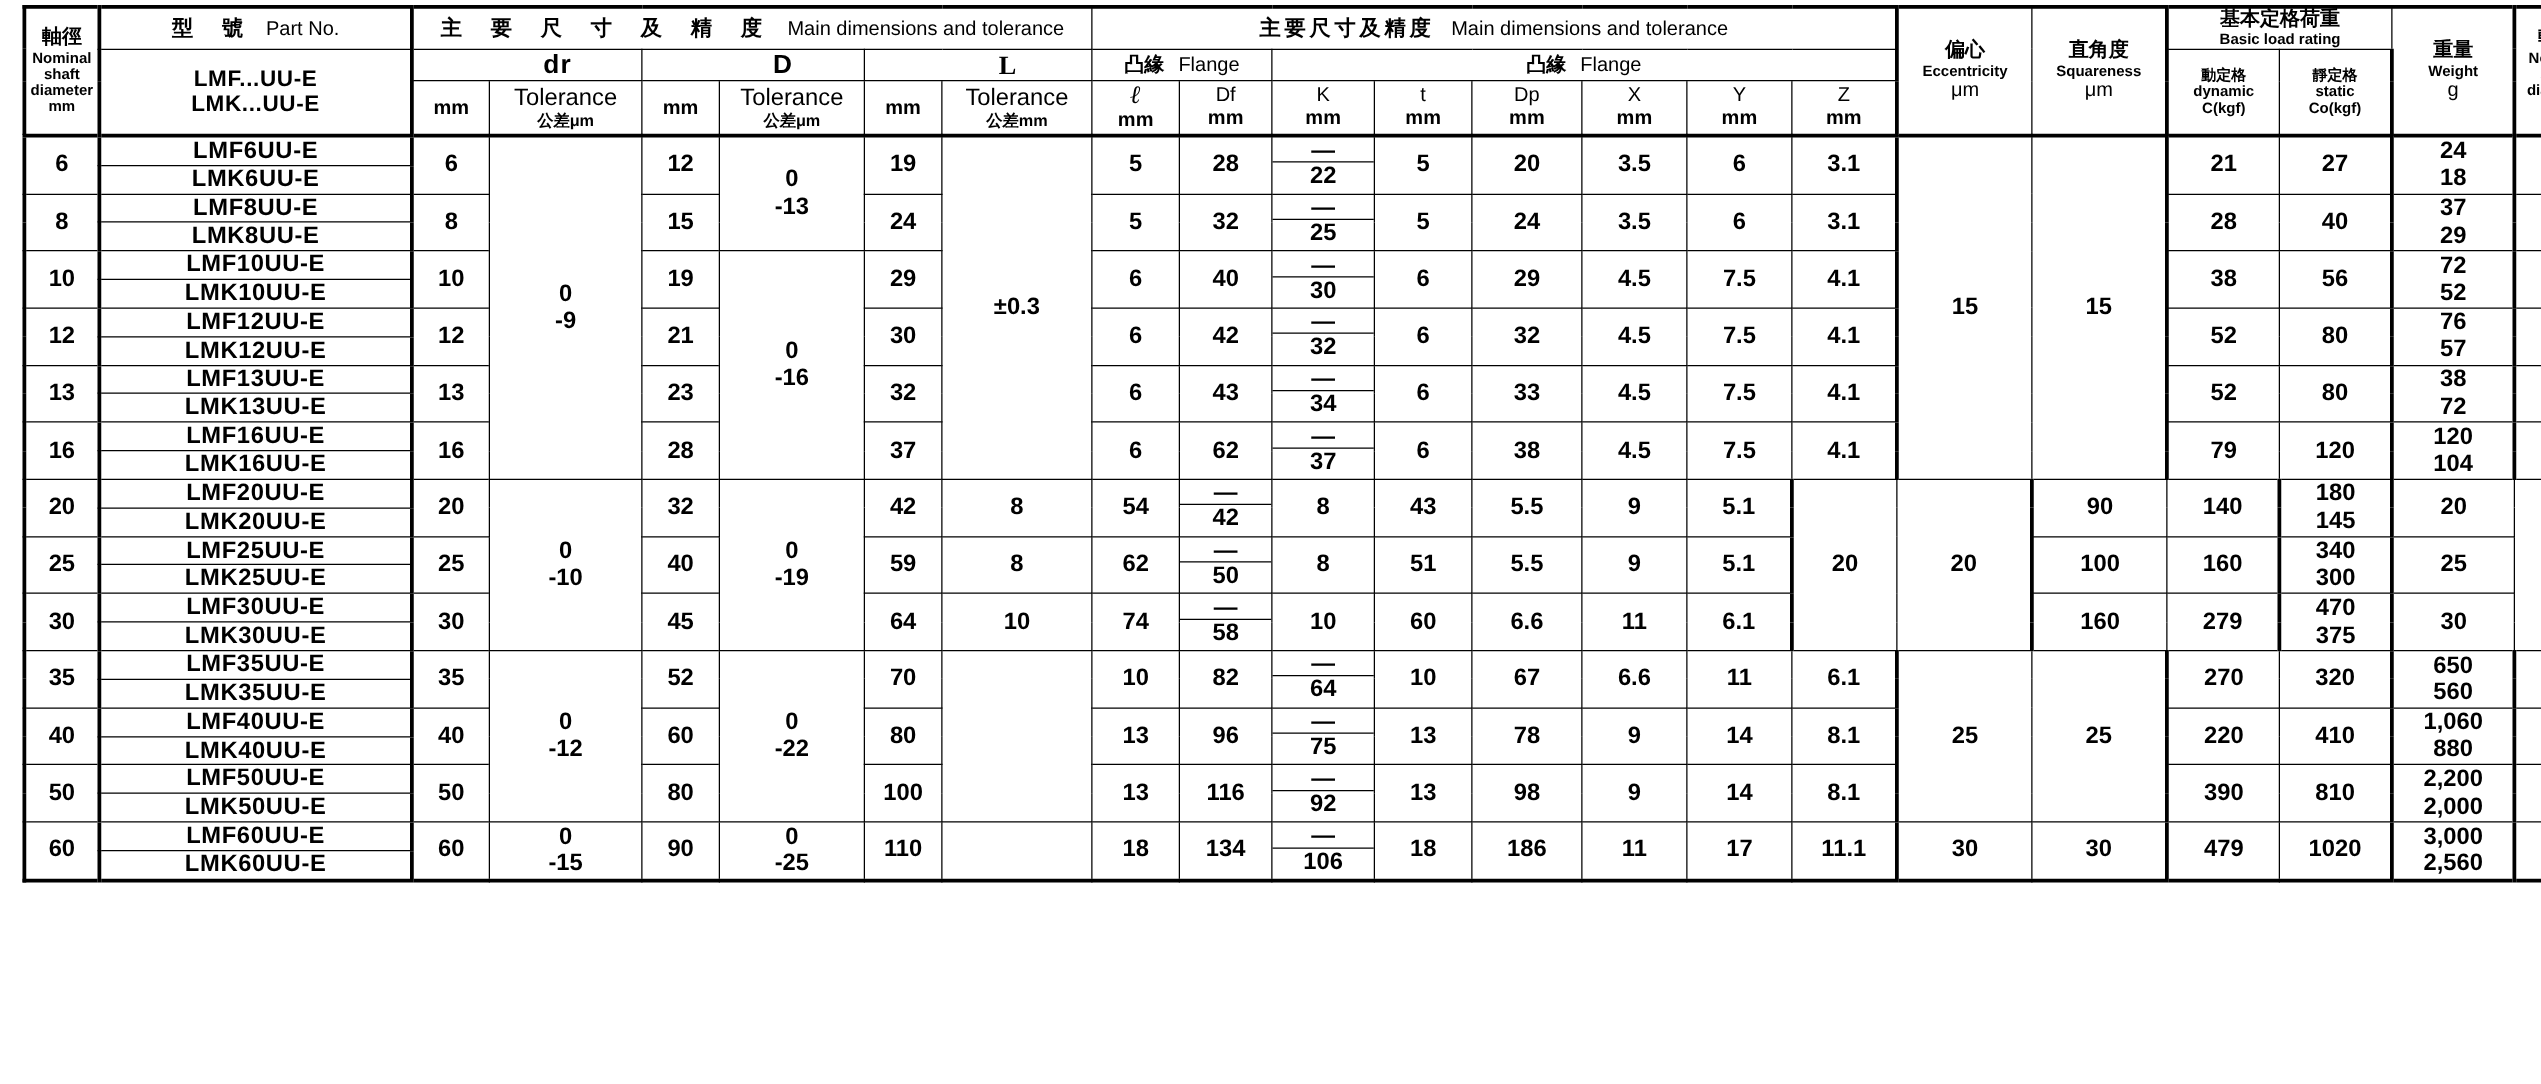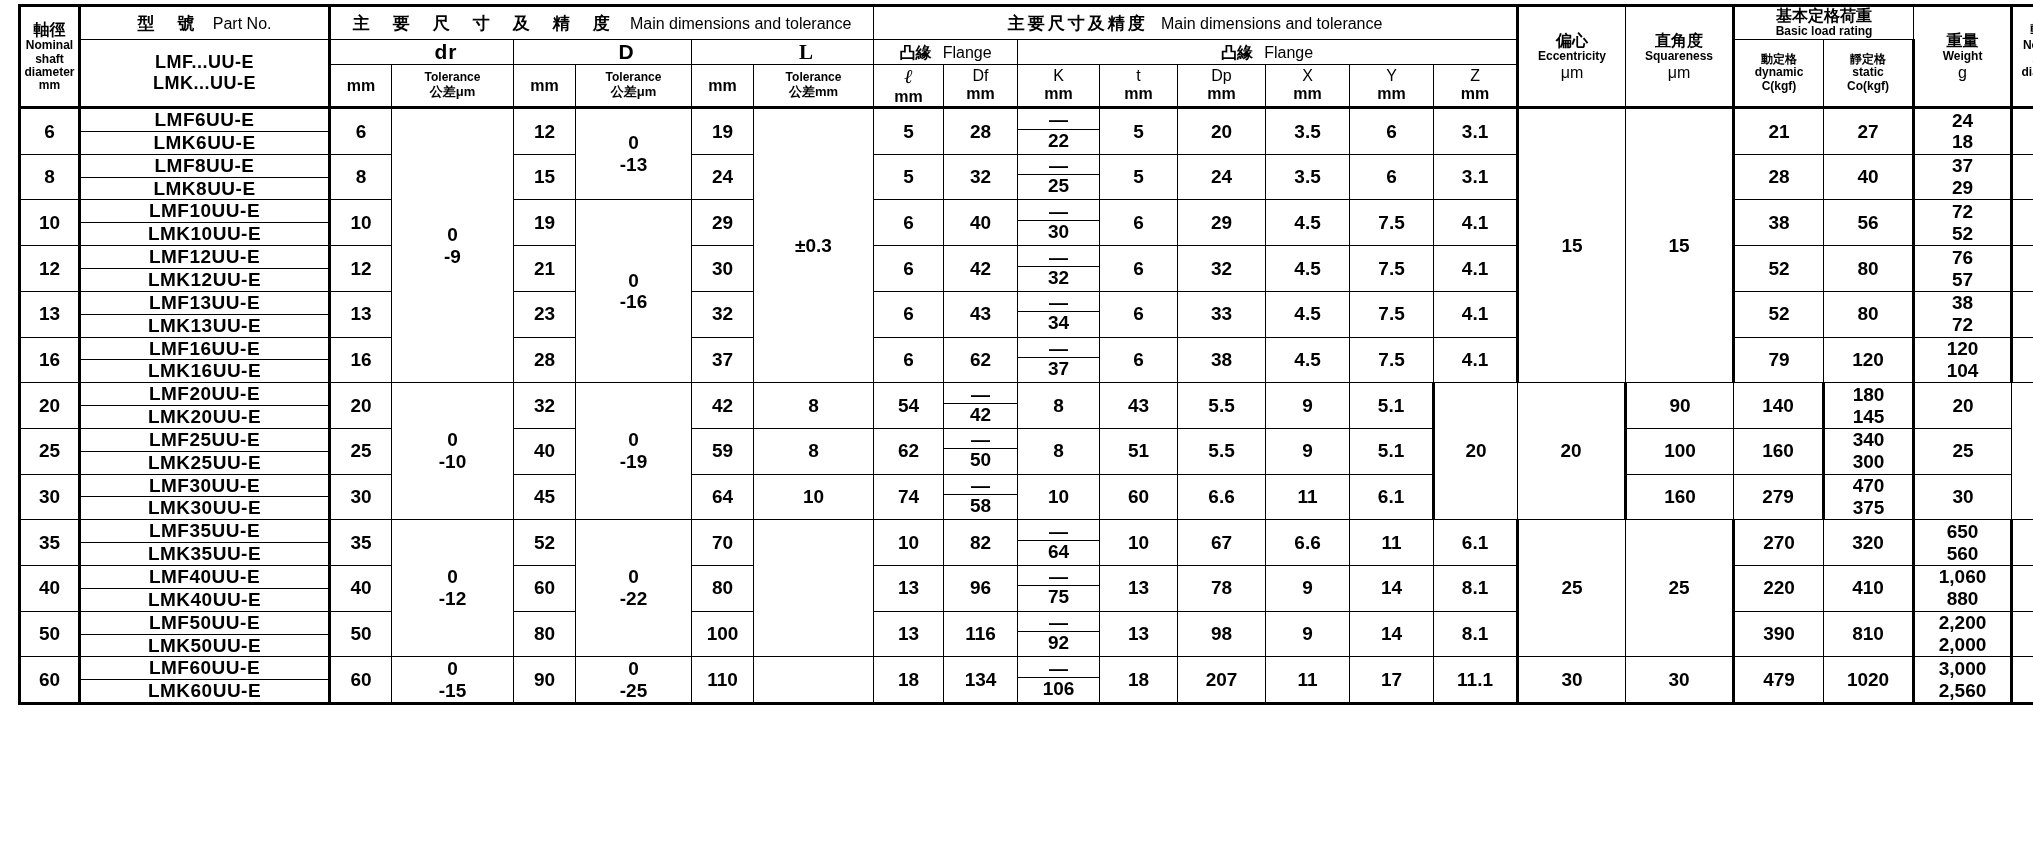--- a/index.html
+++ b/index.html
@@ -16,21 +16,21 @@
     font-weight:bold;
   }
   
   table.spec{border:3px solid #000;}
   .thickright{border-right:3px solid #000 !important;}
   .thickbottom{border-bottom:3px solid #000 !important;}
   .hdr-mid{font-size:16px;font-weight:normal;line-height:1.15;}
   .hdr-big{font-size:21px;font-weight:bold;letter-spacing:1px;margin-left:48px;}
   .hdr-cjk{font-size:16px;font-weight:bold;}
   .hdr-cjk-sp{font-size:17px;font-weight:bold;letter-spacing:3px;}
-  .tol-label{font-size:12px;font-weight:bold;}
+  .tol-label{font-size:19px;font-weight:normal;}
   .tol-cjk{font-size:13px;font-weight:bold;}
   .mm{font-size:16px;font-weight:bold;}
   .partno{font-size:18px;font-weight:bold;letter-spacing:.5px;}
   .big{font-size:24px;font-weight:bold;}
   .num{font-size:19px;font-weight:bold;}
   .small-num{font-size:17px;font-weight:bold;}
   .two-line span{display:block;}
   .dash{font-size:19px;font-weight:bold;line-height:0.9;}
   .k-cell{padding:0;}
   .k-top{border-bottom:1px solid #000;height:50%;display:flex;align-items:center;justify-content:center;}
@@ -597,21 +597,21 @@
     </td>
     <td rowspan="2" class="num">110</td>
     <td rowspan="2" class="num" style="visibility:hidden">±0.3</td>
     <td rowspan="2" class="num">18</td>
     <td rowspan="2" class="num">134</td>
     <td rowspan="2" class="k-cell">
       <div class="k-top dash">—</div>
       <div class="k-bot num">106</div>
     </td>
     <td rowspan="2" class="num">18</td>
-    <td rowspan="2" class="num">207</td>
+    <td rowspan="2" class="num">186</td>
     <td rowspan="2" class="num">11</td>
     <td rowspan="2" class="num">17</td>
     <td rowspan="2" class="num thickright">11.1</td>
     <td rowspan="2" class="num">30</td>
     <td rowspan="2" class="num thickright">30</td>
     <td rowspan="2" class="num">479</td>
     <td rowspan="2" class="num thickright">1020</td>
     <td rowspan="2" class="small-num two-line thickright">
       <span>3,000</span>
             <span>2,560</span>

